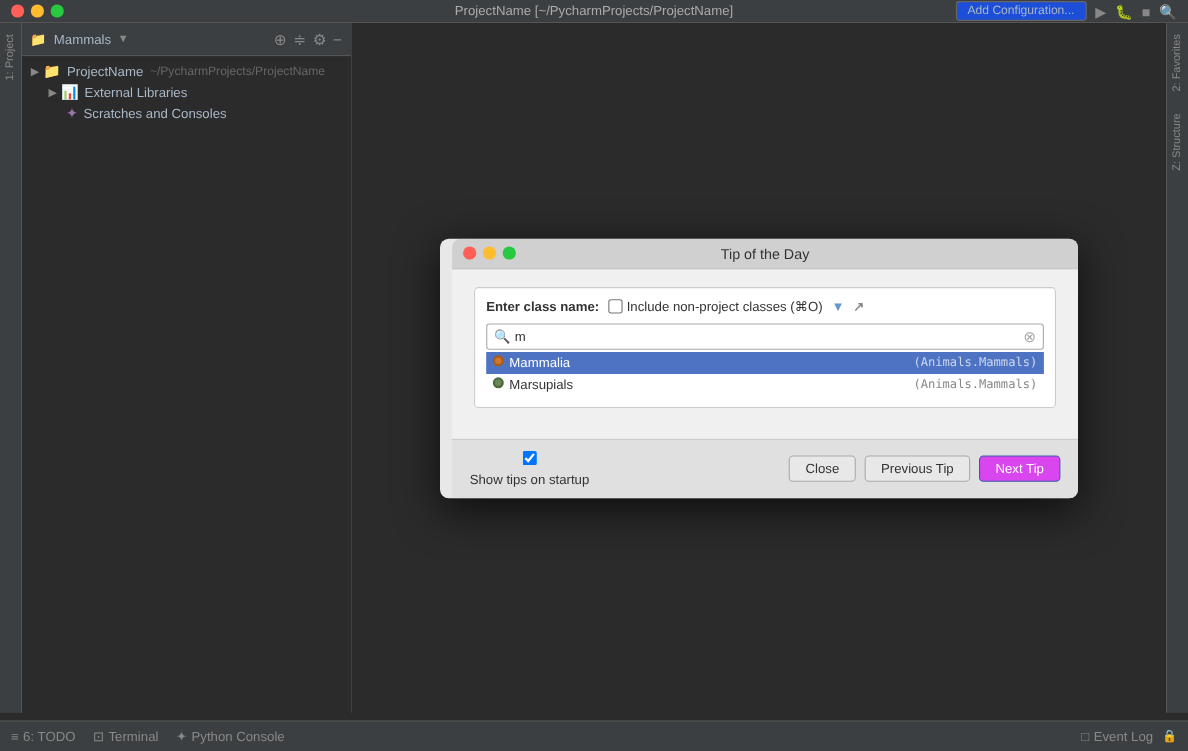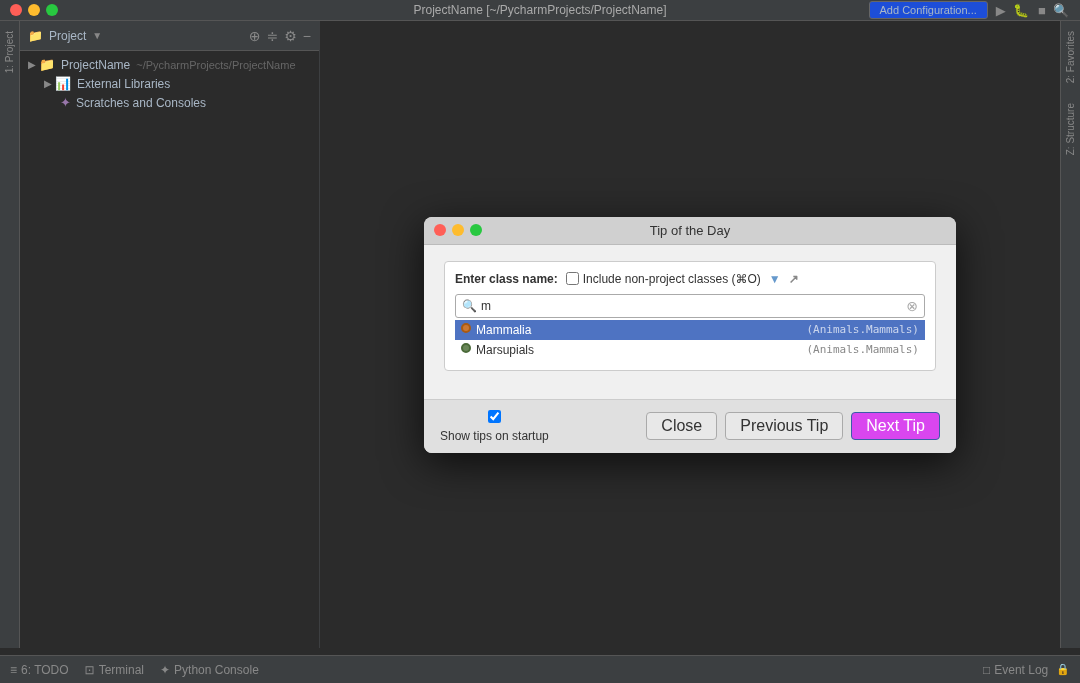--- a/index.html
+++ b/index.html
@@ -203,24 +203,25 @@
       position: absolute;
       top: 0; left: 0; right: 0; bottom: 0;
       display: flex;
       align-items: center;
       justify-content: center;
       pointer-events: none;
     }
     .dialog {
       background: #e8e8e8;
       border-radius: 8px;
-      width: 532px;
+      width: 580px;
       box-shadow: 0 10px 40px rgba(0,0,0,0.7);
       pointer-events: all;
       overflow: hidden;
+      padding-left: 11px;
     }
     .dialog-title-bar {
       background: #d0d0d0;
       height: 28px;
       display: flex;
       align-items: center;
       justify-content: center;
       position: relative;
       border-bottom: 1px solid #bbb;
       border-radius: 8px 8px 0 0;
@@ -360,21 +361,21 @@
       color: #333;
       flex-direction: column;
     }
     .footer-buttons {
       display: flex;
       gap: 8px;
     }
     .btn {
       padding: 4px 14px;
       border-radius: 4px;
-      font-size: 16px;
+      font-size: 12px;
       cursor: pointer;
       border: 1px solid #aaa;
       background: #e8e8e8;
       color: #333;
       text-align: right;
     }
     .btn-primary {
       background: #d946ef;
       border-color: #3a5da8;
       color: #fff;
@@ -404,21 +405,21 @@
 <div class="main-layout">
 
   <div class="left-sidebar-tabs">
     <div class="side-tab">1: Project</div>
   </div>
 
   <div class="project-panel">
     <div class="panel-header">
       <div class="panel-header-left">
         <span style="color:#7bc4e2;">📁</span>
-        <span>Project</span>
+        <span>Mammals</span>
         <span style="font-size:10px;color:#888;">▼</span>
       </div>
       <div class="panel-header-icons">
         <span>⊕</span>
         <span>≑</span>
         <span>⚙</span>
         <span>−</span>
       </div>
     </div>
     <div class="panel-content">

